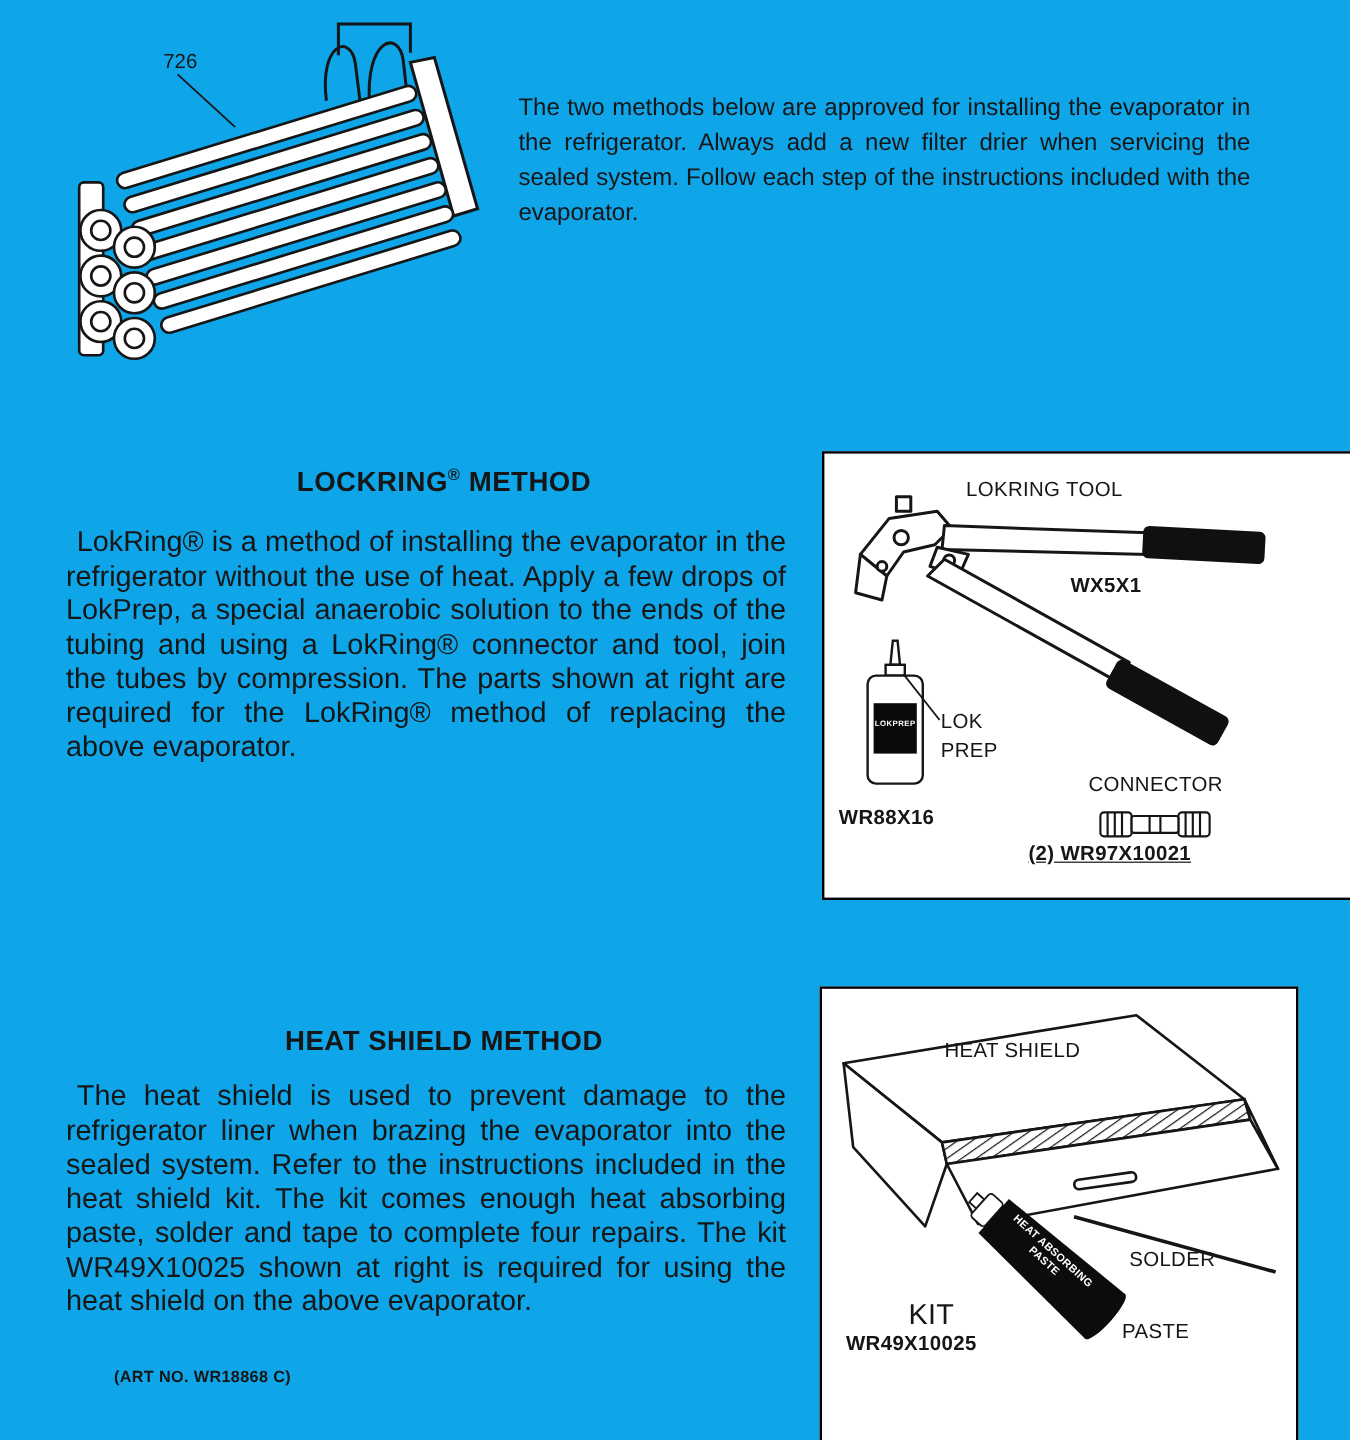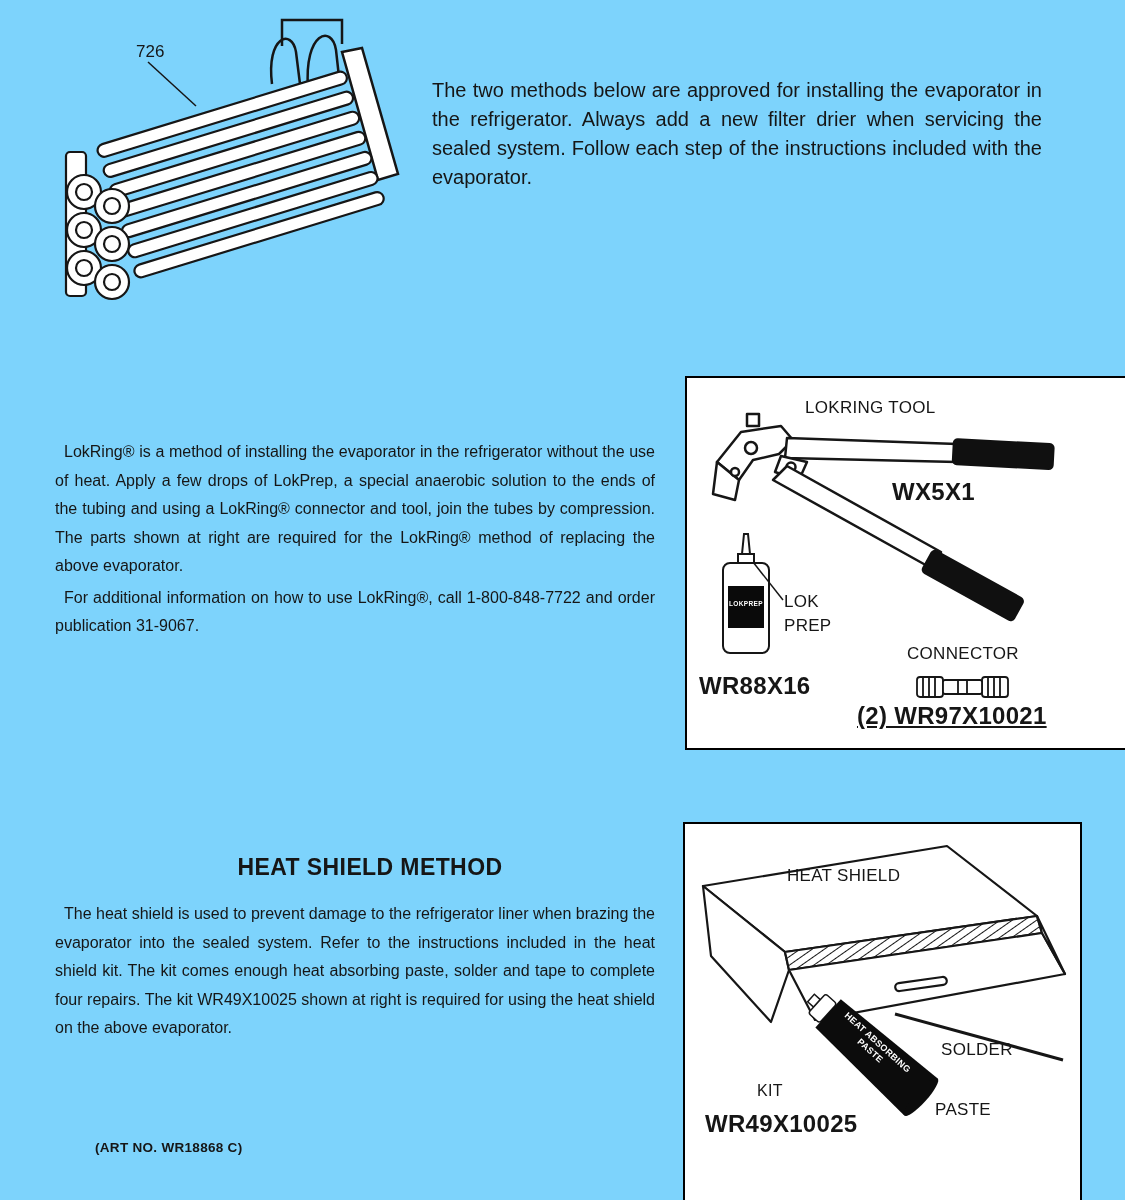--- a/index.html
+++ b/index.html
@@ -2,48 +2,48 @@
 <html><head>
 <meta charset="utf-8">
 <style>
   * { margin:0; padding:0; box-sizing:border-box; }
   html,body { background:#fff; }
   body {
     width:1125px; height:1200px; position:relative;
     font-family:"Liberation Sans","DejaVu Sans",sans-serif;
     color:#161616;
   }
-  .page { position:absolute; left:0; top:0; width:1125px; height:1200px; background:#7dd3fc; overflow:hidden; }
+  .page { position:absolute; left:0; top:0; width:1125px; height:1200px; background:#0ea5e9; overflow:hidden; }
 
   .evap { position:absolute; left:36px; top:6px; width:400px; height:300px; }
   .evap svg { position:absolute; left:0; top:0; }
   .callout { position:absolute; left:100px; top:36px; font-size:17px; }
 
   .intro { position:absolute; left:432px; top:76px; width:610px;
            font-size:20px; line-height:29px; text-align:justify; }
 
   .heading { position:absolute; left:70px; width:600px; text-align:center;
              font-size:23px; font-weight:bold; letter-spacing:.4px; }
   #lockring-heading { top:388px; }
   #heatshield-heading { top:854px; }
   .heading sup { font-size:60%; }
 
   .body-col { position:absolute; left:55px; width:600px; }
   #lockring-text { top:438px; }
   #heatshield-text { top:900px; }
-  .para { font-size:16px; line-height:28.5px; text-align:justify; text-indent:9px; }
+  .para { font-size:24px; line-height:28.5px; text-align:justify; text-indent:9px; }
   .para + .para { margin-top:3px; }
 
   .part-box { position:absolute; border:2px solid #000; background:#fff; }
   #lockring-box { left:685px; top:376px; width:462px; height:374px; }
   #heatshield-box { left:683px; top:822px; width:399px; height:414px; }
   .box-art { position:absolute; left:0; top:0; }
 
   .lbl { position:absolute; font-size:17px; letter-spacing:.3px; white-space:nowrap; }
-  .pn  { position:absolute; font-size:24px; font-weight:bold; letter-spacing:.3px; white-space:nowrap; }
+  .pn  { position:absolute; font-size:17px; font-weight:bold; letter-spacing:.3px; white-space:nowrap; }
 
   .bottle-text { position:absolute; left:41px; top:222px; width:36px; text-align:center;
                  color:#fff; font-size:6.5px; font-weight:bold; letter-spacing:.4px; }
   .can-text { position:absolute; left:146px; top:212px; width:86px; text-align:center;
               color:#fff; font-size:9px; font-weight:bold; line-height:10.5px;
               transform:rotate(42deg); letter-spacing:.3px; }
   .can-text span, .twoline span { display:block; }
 
   .artno { position:absolute; left:95px; top:1140px; font-size:13.5px; font-weight:bold; letter-spacing:.3px; }
 </style>
@@ -90,24 +90,24 @@
           <circle cx="76" cy="238" r="8"></circle>
         <circle cx="76" cy="276" r="17"></circle>
           <circle cx="76" cy="276" r="8"></circle>
       </g>
     </svg>
     <div class="callout">726</div>
   </div>
 
   <p class="intro">The two methods below are approved for installing the evaporator in the refrigerator.  Always add a new filter drier when servicing the sealed system.  Follow each step of the instructions included with the evaporator.</p>
 
+  <h2 class="heading" id="lockring-heading"><span>LOCKRING</span><sup>®</sup><span> METHOD</span></h2>
 
   <div class="body-col" id="lockring-text">
     <p class="para">LokRing® is a method of installing the evaporator in the refrigerator without the use of heat.  Apply a few drops of LokPrep, a special anaerobic solution to the ends of the tubing and using a LokRing® connector and tool, join the tubes by compression.  The parts shown at right are required for the LokRing® method of replacing the above evaporator.</p>
-    <p class="para">For additional information on how to use LokRing®, call 1-800-848-7722 and order publication 31-9067.</p>
   </div>
 
   <div class="part-box" id="lockring-box">
     <svg class="box-art" width="393" height="370" viewBox="0 0 393 370">
 
       <g transform="translate(8,26)" fill="#fff" stroke="#161616" stroke-width="2.5" stroke-linejoin="round">
         <rect x="52" y="10" width="12" height="12"></rect>
         <path d="M22,58 L46,28 L86,22 L98,36 L84,50 L58,56 L44,76 Z"></path>
         <path d="M22,58 L44,76 L40,96 L18,90 Z"></path>
         <circle cx="56" cy="44" r="6"></circle>
@@ -190,19 +190,19 @@
         <ellipse cx="148" cy="0" rx="6" ry="25" fill="#0c0c0c"></ellipse>
       </g>
     </svg>
     <div class="lbl" style="left:102px; top:42px;">HEAT SHIELD</div>
     <div class="can-text">
       <span>HEAT ABSORBING</span>
       <span>PASTE</span>
     </div>
     <div class="lbl" style="left:256px; top:216px;">SOLDER</div>
     <div class="lbl" style="left:250px; top:276px;">PASTE</div>
-    <div class="lbl" style="left:72px; top:258px; font-size:16px;">KIT</div>
+    <div class="lbl" style="left:72px; top:258px; font-size:24px;">KIT</div>
     <div class="pn" style="left:20px; top:286px;">WR49X10025</div>
   </div>
 
   <div class="artno">(ART NO. WR18868 C)</div>
 
 </div>
 
 </body></html>

